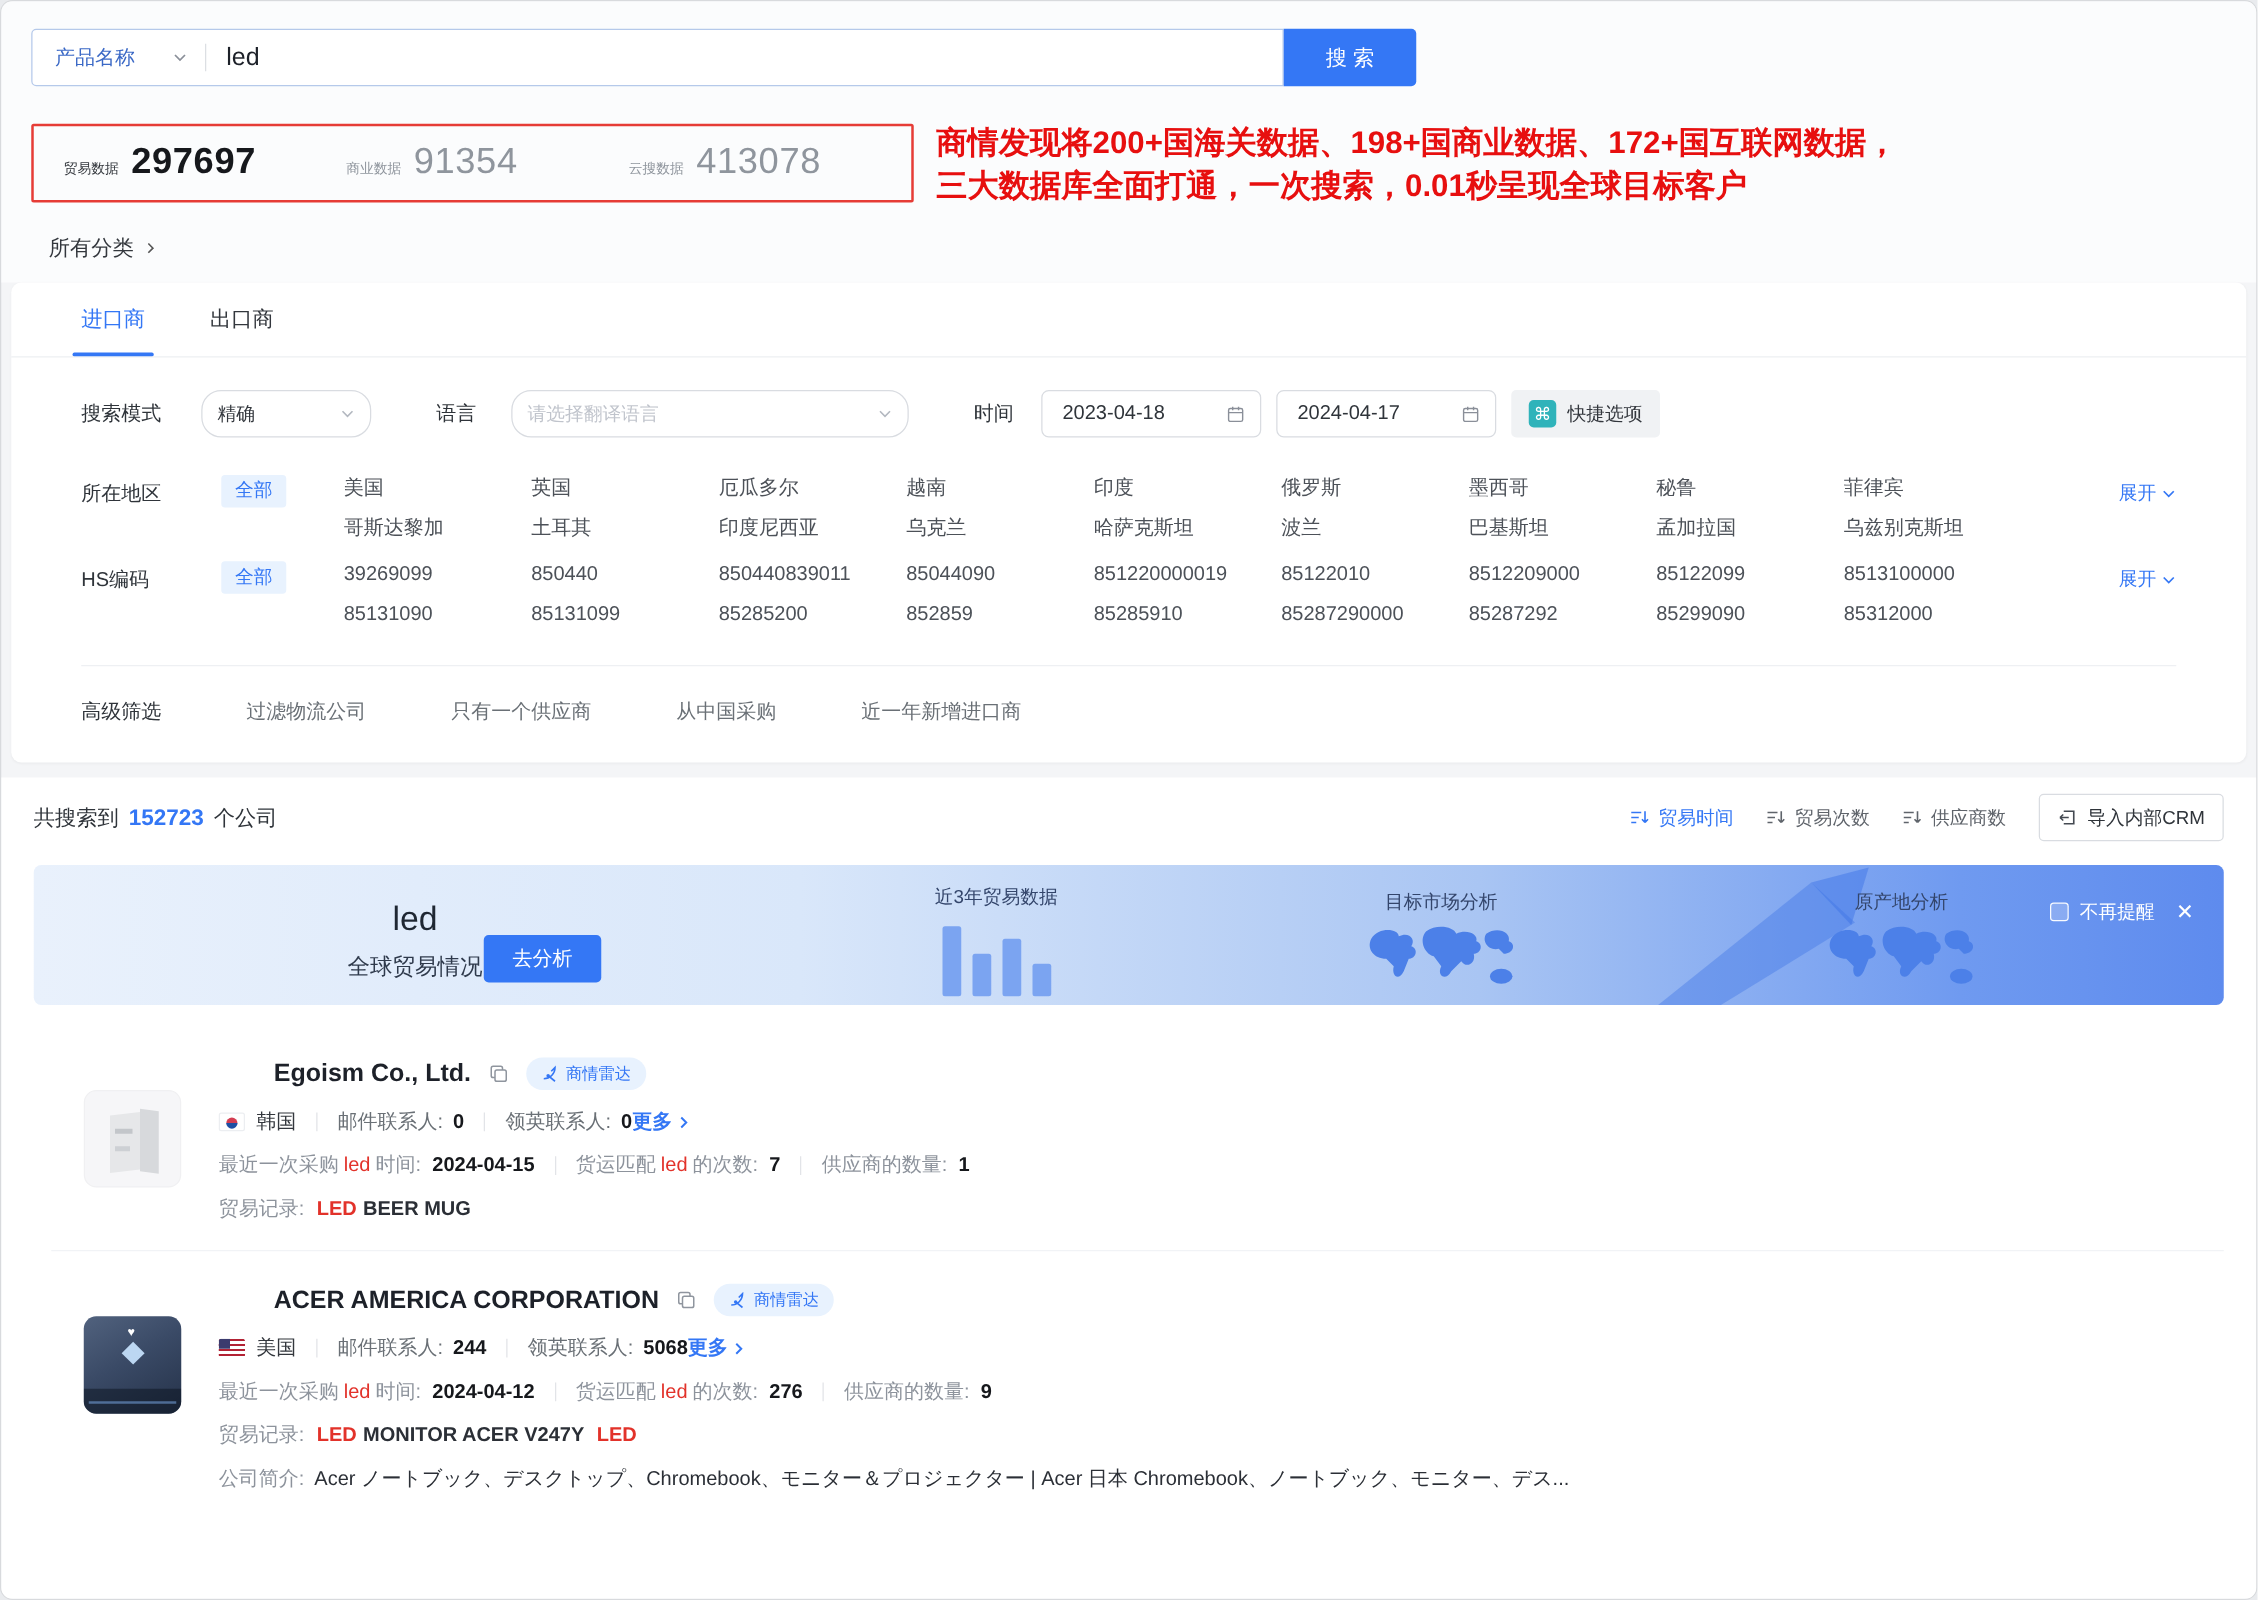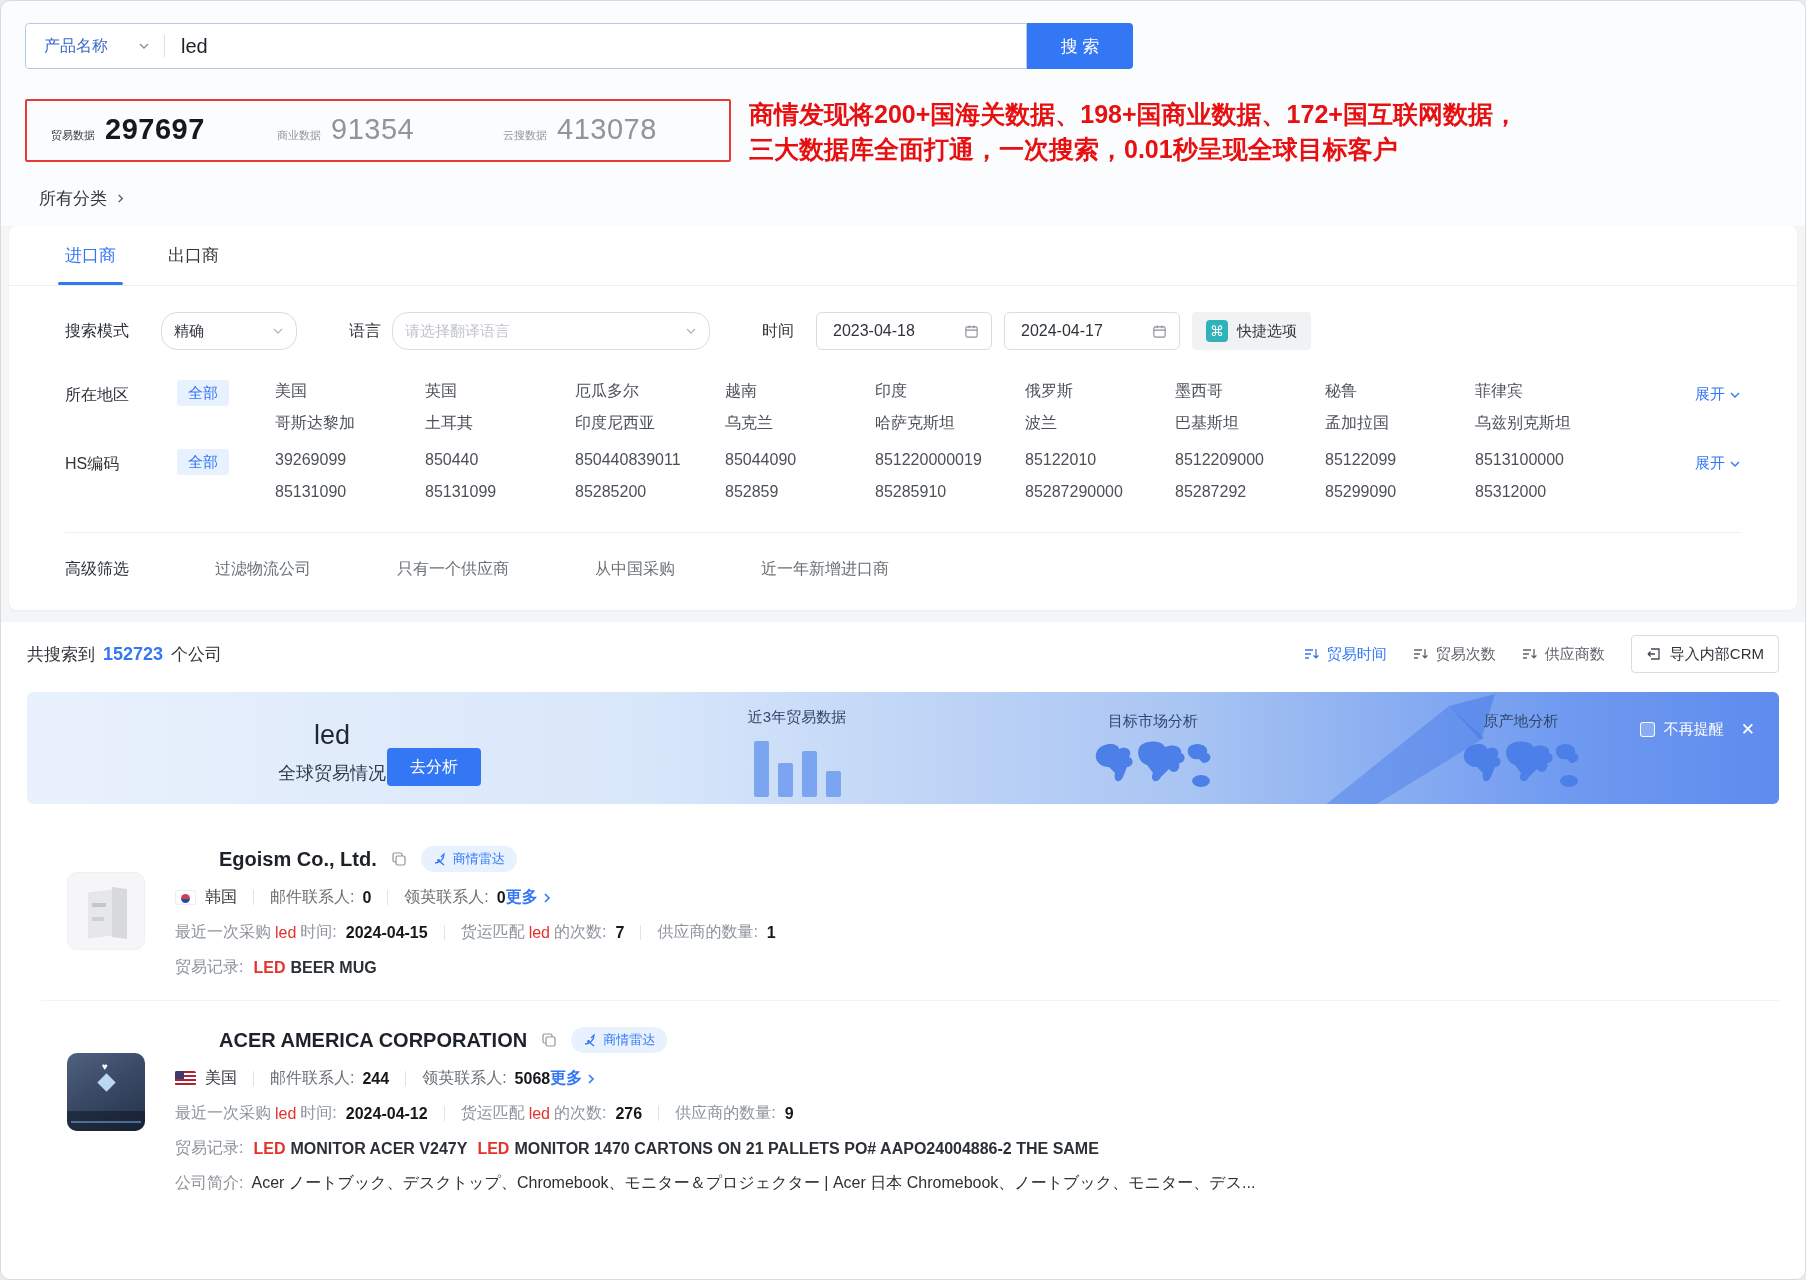--- a/index.html
+++ b/index.html
@@ -58,21 +58,21 @@
 
   .listrow { align-items:flex-start; margin-top:30px; }
   .listrow .flabel { width:112px; padding-top:5px; }
   .chip { background:#e8f2fe; color:#3477f5; font-size:15px; padding:5px 11px; border-radius:3px; margin-right:46px; cursor:pointer; line-height:16px; }
   .cols { display:flex; flex:1; }
   .col { width:150px; display:flex; flex-direction:column; gap:11px; }
   .item { font-size:16px; color:#4c5158; cursor:pointer; line-height:21px; }
   .expand { color:#3477f5; font-size:15px; display:flex; align-items:center; gap:4px; cursor:pointer; padding-top:5px; white-space:nowrap; }
 
   .hr { border-top:1px solid #eef0f3; margin-top:30px; }
-  .advrow { display:flex; gap:86px; margin-top:26px; font-size:16px; }
+  .advrow { display:flex; gap:68px; margin-top:26px; font-size:16px; }
   .adv-main { color:#2f343a; cursor:pointer; }
   .adv-opt { color:#6a7076; cursor:pointer; }
 
   
   .results { background:#fff; margin-top:12px; flex:1; padding:0 26px; min-height:0; }
   .res-header { display:flex; justify-content:space-between; align-items:center; height:58px; padding-top:6px; }
   .res-left { font-size:17px; color:#2f343a; display:flex; gap:8px; align-items:baseline; }
   .res-count { color:#3477f5; font-size:18px; font-weight:600; }
   .res-right { display:flex; align-items:center; gap:26px; }
   .sort-item { display:flex; align-items:center; gap:7px; font-size:15px; color:#5f646b; cursor:pointer; }
@@ -203,21 +203,21 @@
 
     <div class="frow">
       <span class="flabel" style="width:82px;">搜索模式</span>
       <div class="select" style="width:136px;margin-left:14px;">
         <span>精确</span>
         <svg width="12" height="12" viewBox="0 0 12 12">
             <path d="M2 4l4 4 4-4" stroke="#b3b8c0" stroke-width="1.3" fill="none"></path>
           </svg>
       </div>
       <span class="flabel" style="margin-left:52px;">语言</span>
-      <div class="select" style="width:318px;margin-left:11px;">
+      <div class="select" style="width:318px;margin-left:28px;">
         <span class="placeholder">请选择翻译语言</span>
         <svg width="12" height="12" viewBox="0 0 12 12">
             <path d="M2 4l4 4 4-4" stroke="#b3b8c0" stroke-width="1.3" fill="none"></path>
           </svg>
       </div>
       <span class="flabel" style="margin-left:52px;">时间</span>
       <div class="datebox" style="width:176px;margin-left:22px;">
         <span>2023-04-18</span>
         <svg width="15" height="15" viewBox="0 0 16 16">
             <rect x="2" y="3" width="12" height="11" rx="1.5" stroke="#8a8f99" fill="none" stroke-width="1.2"></rect>
@@ -556,21 +556,20 @@
             <span class="s-val">276</span>
             <span class="sep"></span>
             <span class="s-label">供应商的数量:</span>
             <span class="s-val">9</span>
           </div>
           <div class="record-row">
             <span class="s-label">贸易记录:</span>
             <span class="r-kw">LED</span>
             <span class="r-text">MONITOR ACER V247Y</span>
             <span class="r-kw">LED</span>
-            <span class="r-text">MONITOR 1470 CARTONS ON 21 PALLETS PO# AAPO24004886-2 THE SAME</span>
           </div>
           <div class="profile-row">
             <span class="p-label">公司简介:</span>
             <span class="p-text">Acer ノートブック、デスクトップ、Chromebook、モニター＆プロジェクター | Acer 日本 Chromebook、ノートブック、モニター、デス...</span>
           </div>
         </div>
       </div>
 
     </div>
   </div>

